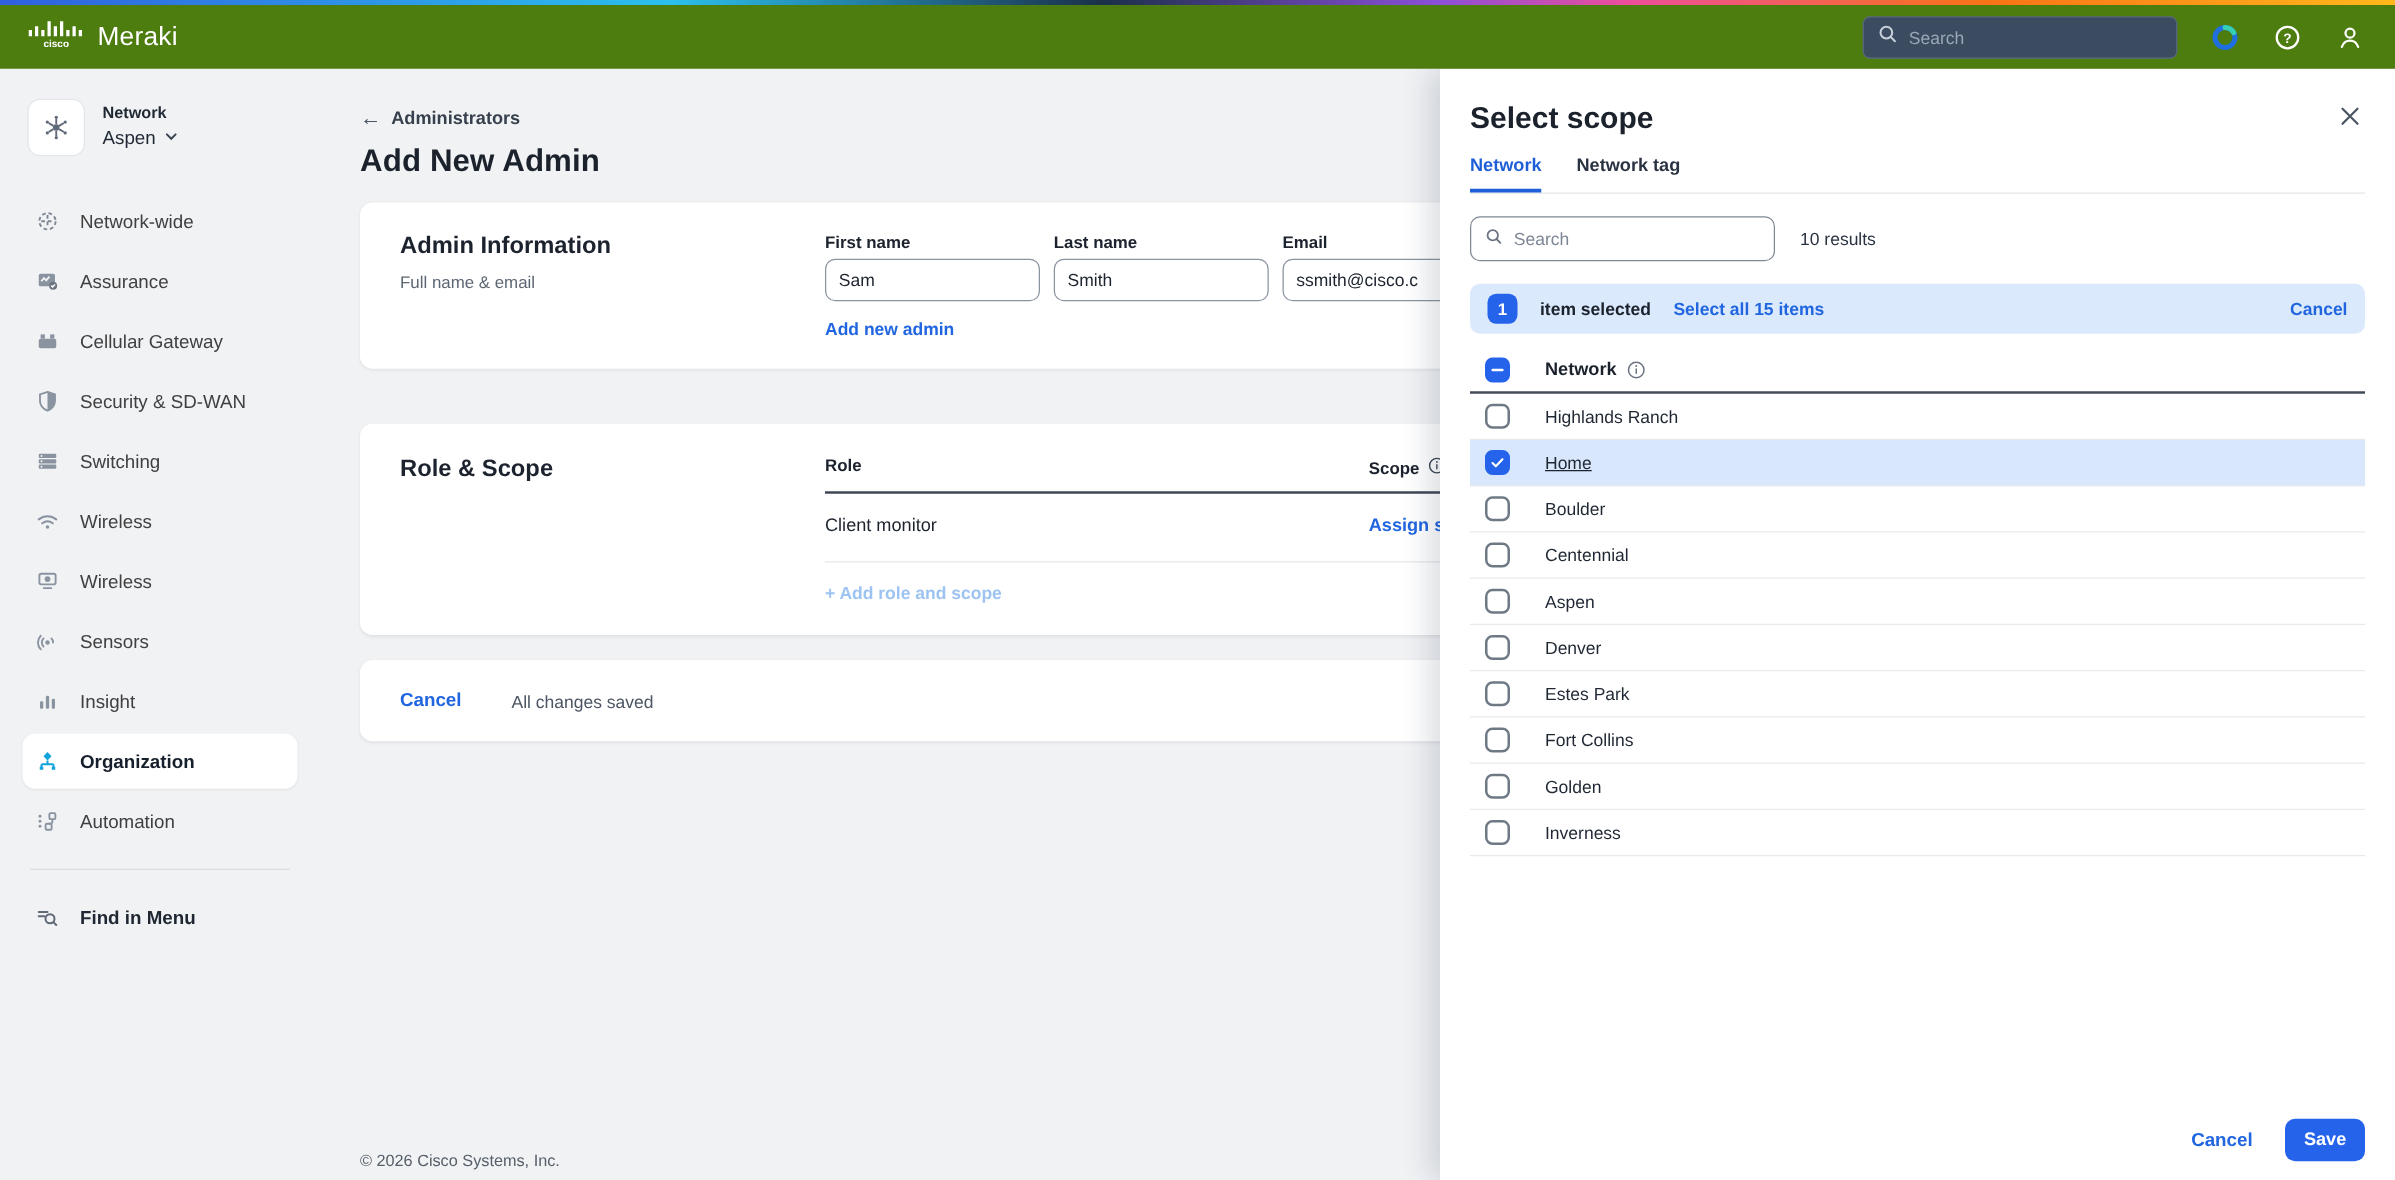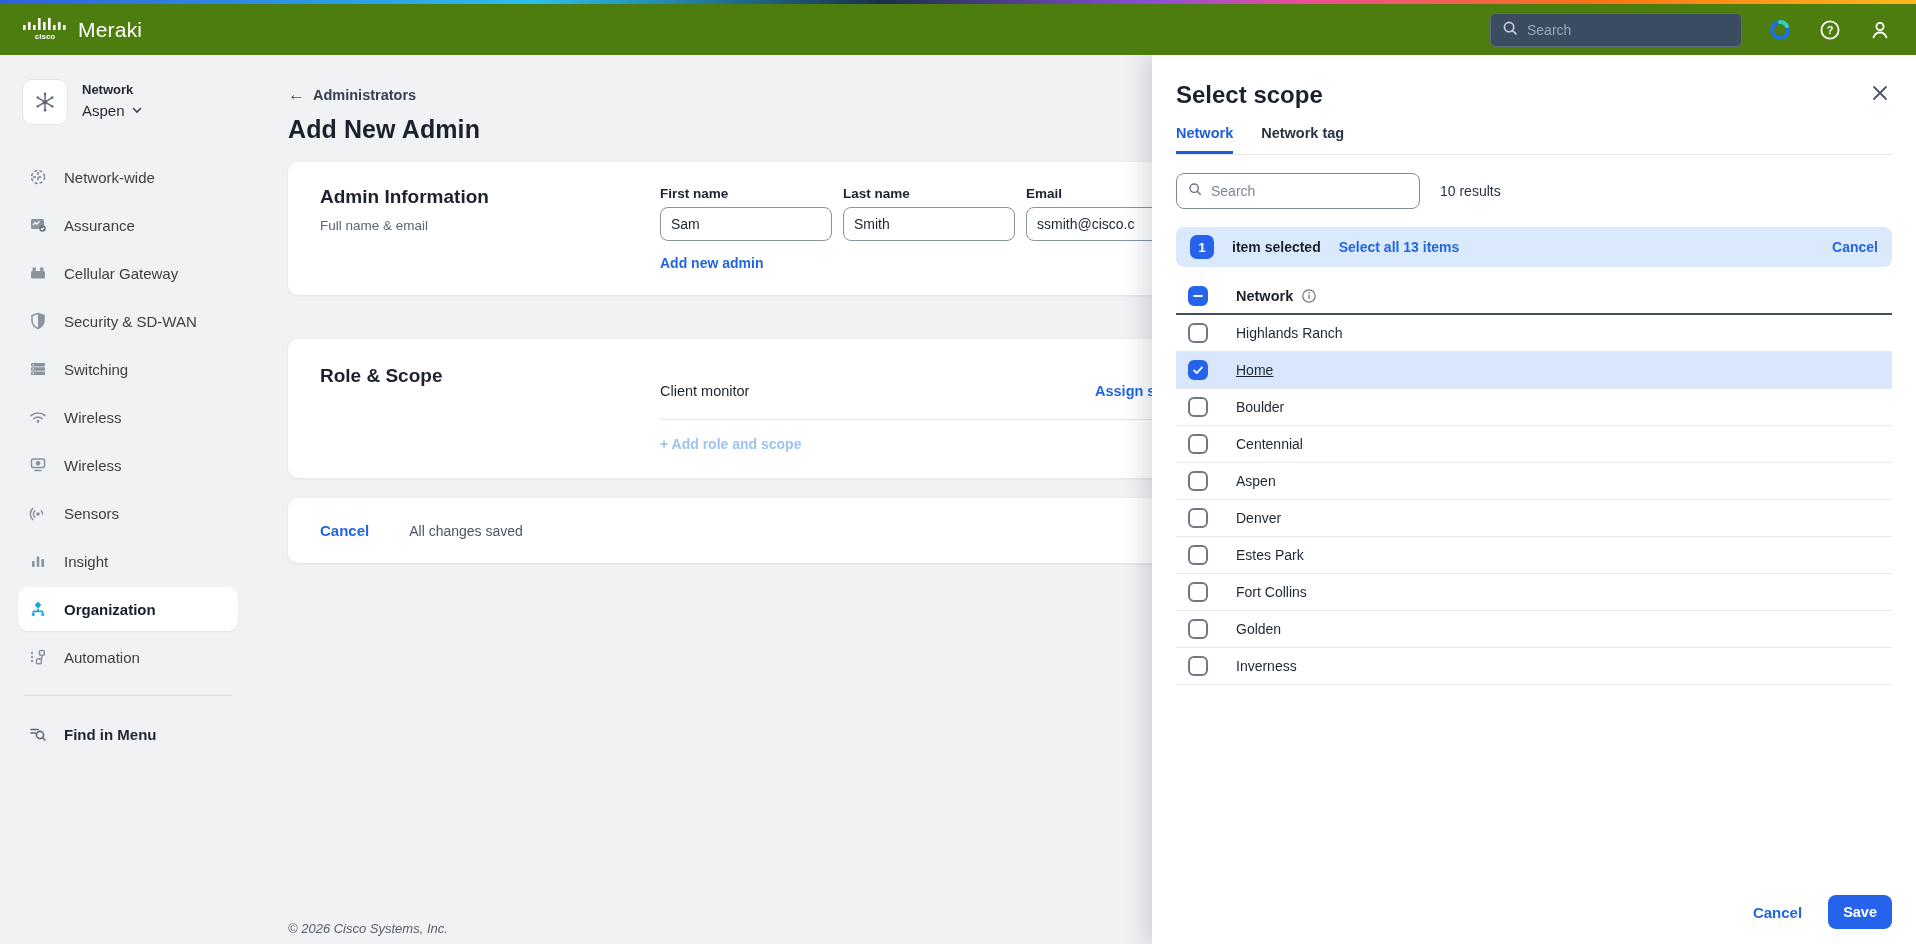--- a/index.html
+++ b/index.html
@@ -55,21 +55,21 @@
   .add-admin { margin-top:14px; }
   .tbl { flex:1; }
   .tbl-head { display:flex; padding-bottom:10px; border-bottom:2px solid #3f4856; font-size:13.5px; font-weight:700; color:#1c232e; }
   .col-role { width:435px; flex:none; }
   .col-scope { flex:1; display:flex; align-items:center; gap:6px; }
   .tbl-row { display:flex; padding:18px 0 20px; border-bottom:1px solid #e4e7ea; font-size:14.5px; align-items:center; }
   .scope-link { font-size:14.5px; }
   .add-role { margin-top:16px; color:#9dc3f2; font-weight:700; font-size:14px; cursor:pointer; width:fit-content; }
   .cancel-main { font-size:15px; font-weight:700; color:#2166e0; cursor:pointer; }
   .saved-status { font-size:14px; color:#4b5563; margin-left:40px; }
-  .copyright { position:absolute; left:32px; bottom:8px; font-size:13px; color:#555e69;font-style:italic; }
+  .copyright { position:absolute; left:32px; bottom:8px; font-size:13px; color:#555e69; }
 
   
   .panel { position:absolute; top:55px; left:1152px; right:0; bottom:0; background:#fff; box-shadow:-8px 0 22px rgba(21,37,60,.16); padding:26px 24px 0; z-index:10; }
   .panel-title { font-size:24px; font-weight:700; color:#1b222c; }
   .panel-close { position:absolute; top:26px; right:24px; width:24px; height:24px; display:flex; align-items:center; justify-content:center; cursor:pointer; }
   .tabs { margin-top:16px; border-bottom:1px solid #e2e5e9; display:flex; gap:28px; }
   .tab { font-size:14.5px; font-weight:700; padding-bottom:10px; color:#2a3342; cursor:pointer; border-bottom:3px solid transparent; }
   .tab.active { color:#1e5fd8; border-bottom-color:#1e5fd8; }
   .search-row { margin-top:18px; display:flex; align-items:center; gap:20px; }
   .p-search { width:244px; height:36px; border:1.5px solid #7f8894; border-radius:8px; display:flex; align-items:center; padding:0 10px; gap:8px; background:#fff; }
@@ -336,20 +336,33 @@
       </div>
       <span class="link add-admin">Add new admin</span>
     </div>
   </section>
 
   <section class="card card2">
     <div class="info-col">
       <h2>Role &amp; Scope</h2>
     </div>
     <div class="tbl">
+      <div class="tbl-head">
+        <div class="col-role">Role</div>
+        <div class="col-scope">
+          <span>Scope</span>
+          <span class="info-ic">
+            <svg width="15" height="15" viewBox="0 0 16 16" fill="none" stroke="#3f4856" stroke-width="1.2">
+                <circle cx="8" cy="8" r="6.2"></circle>
+                <path d="M8 7.2v3.4" stroke-linecap="round"></path>
+                <circle cx="8" cy="4.8" r="0.8" fill="#3f4856" stroke="none"></circle>
+              </svg>
+          </span>
+        </div>
+      </div>
       <div class="tbl-row">
         <div class="col-role">Client monitor</div>
         <div class="col-scope">
           <span class="link scope-link">Assign s</span>
         </div>
       </div>
       <div class="add-role">+ Add role and scope</div>
     </div>
   </section>
 
@@ -383,21 +396,21 @@
           </svg>
       </span>
       <input type="text" placeholder="Search" style="">
     </div>
     <span class="results">10 results</span>
   </div>
 
   <div class="banner">
     <span class="badge">1</span>
     <span class="banner-text">item selected</span>
-    <span class="banner-link">Select all 13 items</span>
+    <span class="banner-link">Select all 15 items</span>
     <span class="banner-spacer"></span>
     <span class="banner-link">Cancel</span>
   </div>
 
   <div class="list-head">
     <span class="cb indet">
       <svg viewBox="0 0 16 16">
           <path d="M3.5 8h9" stroke="#fff" stroke-width="2.2" stroke-linecap="round"></path>
         </svg>
     </span>

